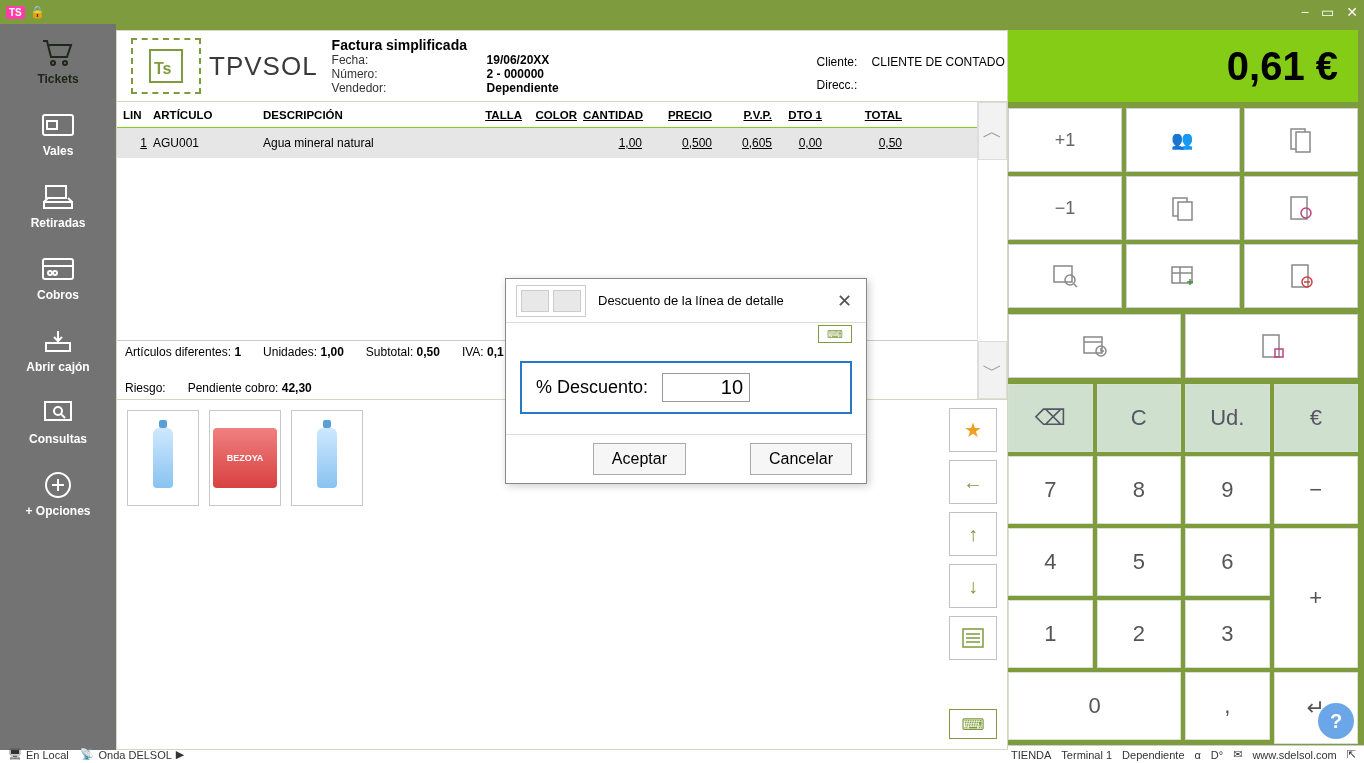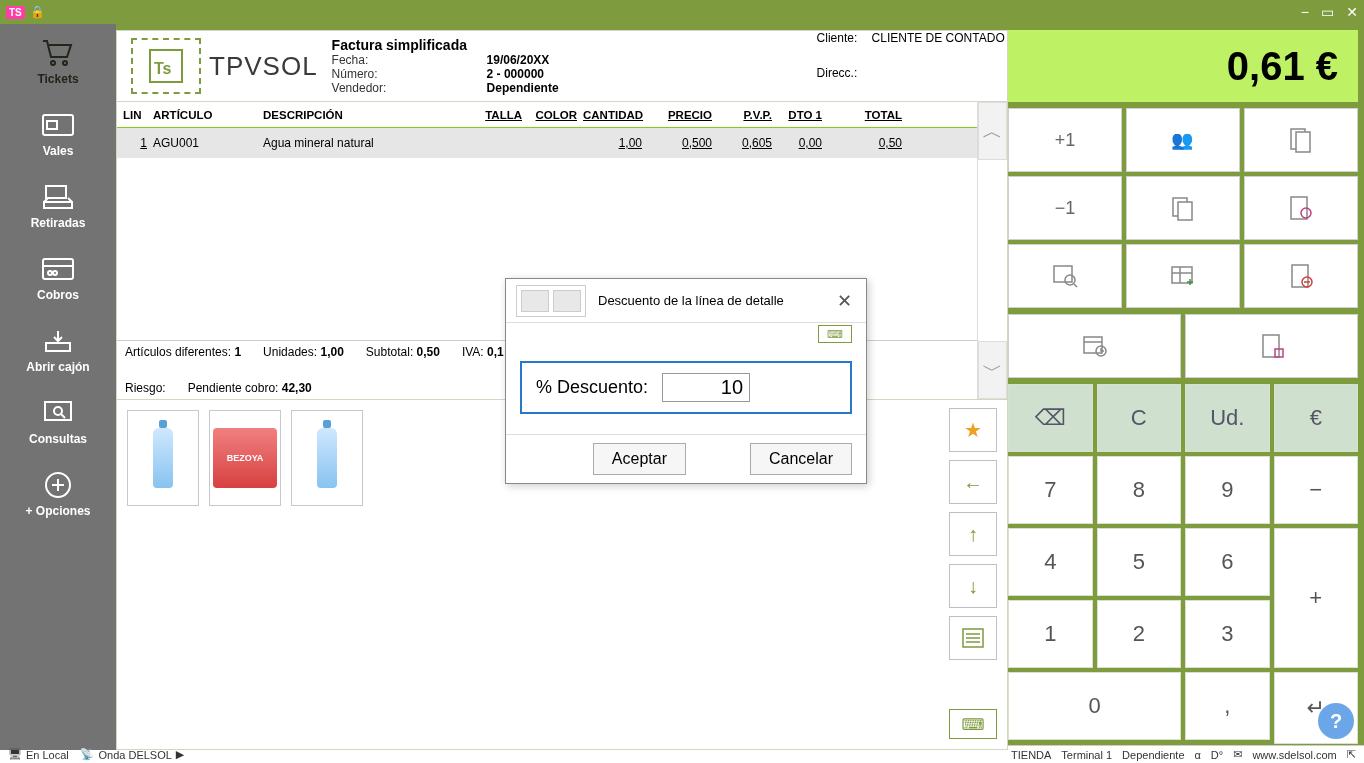--- a/index.html
+++ b/index.html
@@ -17,21 +17,21 @@
 .sb-icon { width: 36px; height: 30px; display: flex; align-items: center; justify-content: center; }
 .center-col { display: flex; flex-direction: column; }
 .header-panel { background: #fff; margin: 6px 0 0 0; height: 72px; border: 1px solid #d0d8c0; display: flex; }
 .logo-box { display: flex; align-items: center; padding: 0 14px; gap: 8px; }
 .logo-ts { width: 70px; height: 56px; border: 2px dashed #7e9b3e; display: flex; align-items: center; justify-content: center; }
 .brand { font-size: 26px; font-weight: 400; color: #3a3a3a; letter-spacing: 1px; }
 .header-info { flex: 1; display: grid; grid-template-columns: 155px 330px; padding: 6px 0; font-size: 12px; column-gap: 0; }
 .header-info .title { grid-column: 1 / 3; font-weight: 700; font-size: 14px; }
 .header-info .lbl2 { color: #333; }
 .header-info .bold { font-weight: 700; }
-.cli-col { display: grid; grid-template-columns: 55px 200px; font-size: 12px; }
+.cli-col { display: grid; grid-template-columns: 55px 200px; font-size: 12px; padding-top: 24px; }
 .hdr-buttons { display: flex; gap: 10px; align-items: center; padding: 0 14px; }
 .hdr-btn { width: 50px; height: 50px; border: 1px solid #c0c0c0; background: #fff; display: flex; align-items: center; justify-content: center; cursor: pointer; }
 .table-wrap { background: #fff; border: 1px solid #d0d8c0; border-top: none; flex: 1; display: flex; flex-direction: column; position: relative; }
 .table-head { display: grid; grid-template-columns: 30px 110px 210px 55px 55px 65px 70px 60px 50px 80px 30px; font-size: 11.5px; font-weight: 700; height: 26px; align-items: center; border-bottom: 1px solid #84cc16; padding: 0 6px; }
 .table-head > div { white-space: nowrap; }
 .table-row { display: grid; grid-template-columns: 30px 110px 210px 55px 55px 65px 70px 60px 50px 80px 30px; font-size: 12px; height: 30px; align-items: center; background: #e6e6e6; padding: 0 6px; }
 .tr-right { text-align: right; padding-right: 6px; text-decoration: underline; }
 .table-scroll { position: absolute; right: 0; top: 0; bottom: 0; width: 30px; background: #fff; display: flex; flex-direction: column; justify-content: space-between; border-left: 1px solid #ddd; }
 .scroll-btn { height: 58px; background: #f2f2f2; border: 1px solid #ddd; display: flex; align-items: center; justify-content: center; color: #999; font-size: 20px; cursor: pointer; }
 .summary { border-top: 1px solid #ccc; padding: 4px 8px; font-size: 12px; display: flex; gap: 22px; flex-wrap: wrap; }
@@ -39,21 +39,21 @@
 .products-row { background: #fff; border: 1px solid #d0d8c0; border-top: none; height: 350px; padding: 10px; display: flex; gap: 10px; position: relative; }
 .prod { width: 72px; height: 96px; border: 1px solid #c8c8c8; display: flex; align-items: center; justify-content: center; cursor: pointer; }
 .prod .bottle { width: 20px; height: 60px; background: linear-gradient(#cfe8ff,#88c3f0); border-radius: 6px 6px 4px 4px; position: relative; }
 .prod .bottle::before { content:""; position:absolute; top:-8px; left:6px; width:8px; height:8px; background:#5aa0d8; border-radius:2px; }
 .prod .pack { width: 64px; height: 60px; background: linear-gradient(#f08080,#d84040); border-radius: 4px; display:flex; align-items:center; justify-content:center; color:#fff; font-size:9px; font-weight:700; }
 .side-actions { position: absolute; right: 10px; top: 8px; display: flex; flex-direction: column; gap: 8px; }
 .side-act-btn { width: 48px; height: 44px; background:#fff; border:1px solid #c0c0c0; display:flex; align-items:center; justify-content:center; cursor:pointer; font-size:20px; color:#7e9b3e; }
 .side-act-btn.star { color:#f0a020; }
 .kb-btn { position:absolute; right:10px; bottom:10px; width:48px; height:30px; border:1px solid #7e9b3e; display:flex; align-items:center; justify-content:center; color:#7e9b3e; cursor:pointer; }
 .right-col { display: flex; flex-direction: column; gap: 6px; padding: 6px 6px 6px 0; }
-.total-pane { background:#bef264; height: 72px; display:flex; align-items:center; justify-content:flex-end; padding: 0 20px; font-size: 40px; font-weight: 700; }
+.total-pane { background:#84cc16; height: 72px; display:flex; align-items:center; justify-content:flex-end; padding: 0 20px; font-size: 40px; font-weight: 700; }
 .shortcut-grid { display: grid; grid-template-columns: repeat(3,1fr); gap: 4px; }
 .shortcut-grid.last { grid-template-columns: 1fr 1fr; }
 .sc-btn { background:#fff; height: 64px; border:1px solid #d0d0d0; display:flex; align-items:center; justify-content:center; cursor:pointer; font-size:18px; color:#666; }
 .keypad { display:grid; grid-template-columns: repeat(4,1fr); grid-template-rows: repeat(5, 68px); gap: 4px; }
 .kp-btn { background:#fff; border:1px solid #d8e0d0; display:flex; align-items:center; justify-content:center; font-size: 22px; color:#555; cursor:pointer; }
 .kp-top { background:#cfe0cf; color:#556; }
 .kp-zero { grid-column: 1 / 3; }
 .kp-plus { grid-row: span 2; }
 .kp-enter { grid-row: span 2; }
 .statusbar { height: 18px; background:#fff; border-top:1px solid #ccc; display:flex; align-items:center; font-size:11px; padding: 0 8px; color:#333; }

